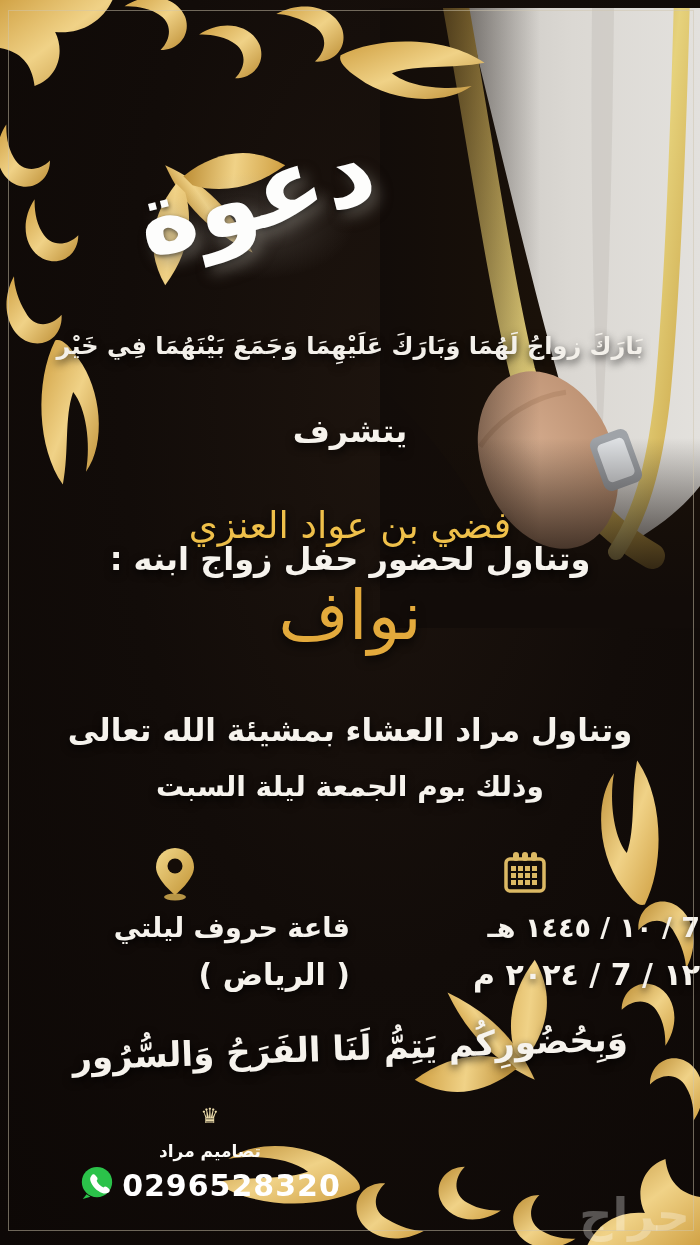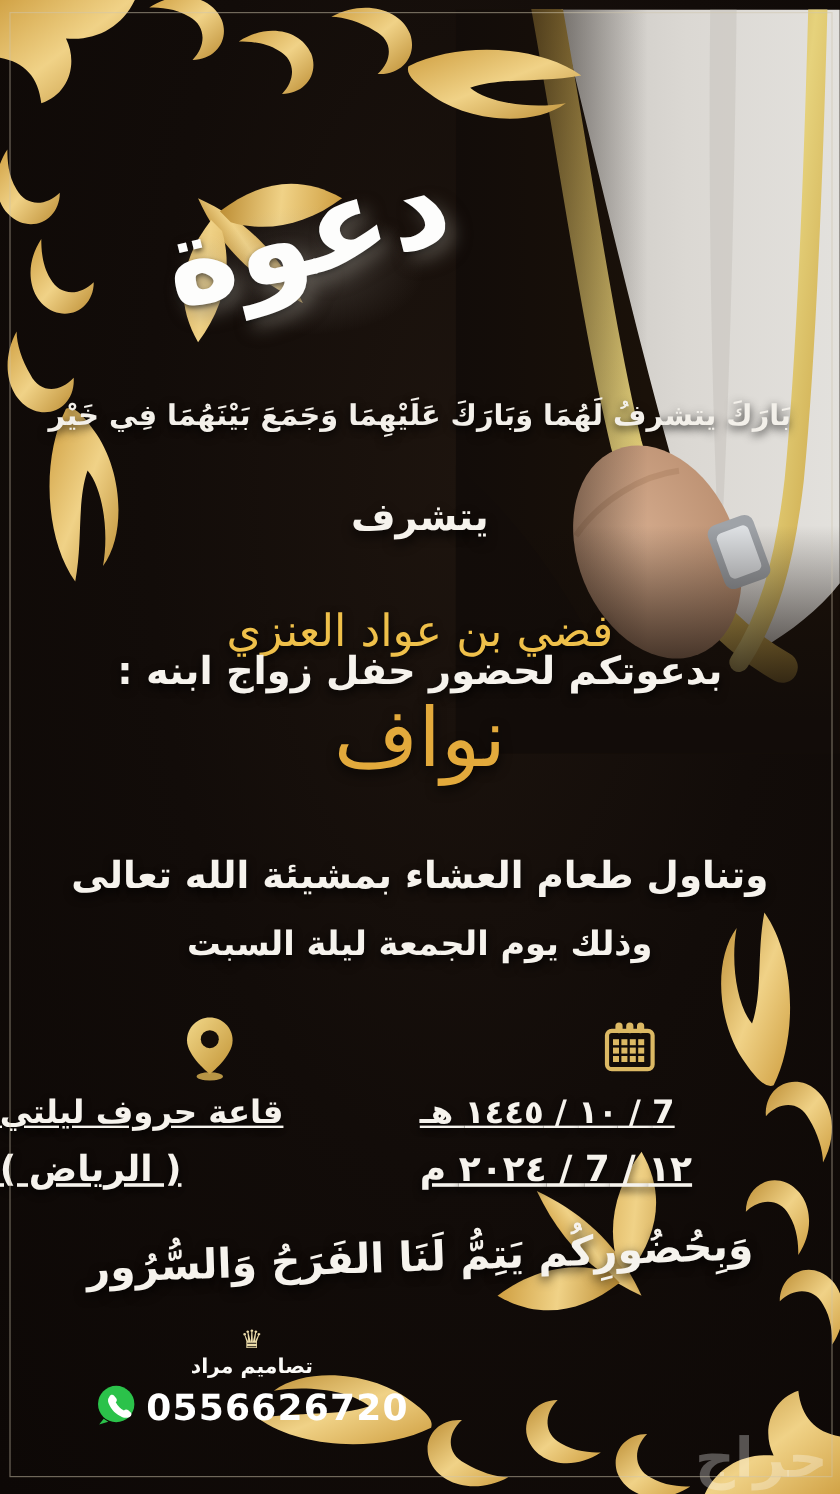--- a/index.html
+++ b/index.html
@@ -26,29 +26,29 @@
     text-shadow:5px 9px 14px rgba(130,125,118,0.5), 0 2px 4px rgba(0,0,0,0.65);}
   .blessing{top:332px;z-index:10;font-size:24px;font-weight:bold;white-space:nowrap;color:#f3f0ea;
     text-shadow:0 3px 8px rgba(0,0,0,0.8);}
   .honor{top:412px;z-index:10;font-size:32px;font-weight:bold;text-shadow:0 4px 9px rgba(0,0,0,0.8);}
   .host{top:504px;z-index:10;font-size:37px;font-weight:normal;color:#efc04a;text-shadow:0 3px 8px rgba(0,0,0,0.8);}
   .invite{top:540px;z-index:10;font-size:32px;font-weight:bold;text-shadow:0 3px 8px rgba(0,0,0,0.8);}
   .groom{top:576px;z-index:10;font-size:68px;color:#e3aa3c;text-shadow:0 4px 10px rgba(0,0,0,0.7);}
   .dinner{top:712px;z-index:10;font-size:31px;font-weight:bold;text-shadow:0 3px 8px rgba(0,0,0,0.8);}
   .dayline{top:770px;z-index:10;font-size:28px;font-weight:bold;text-shadow:0 3px 8px rgba(0,0,0,0.8);}
   .details{top:842px;left:0;right:0;z-index:10;display:flex;}
-  .detail-cell{width:50%;text-align:left;text-decoration:underline;}
+  .detail-cell{width:50%;text-align:right;}
   .icon-box{height:62px;display:flex;align-items:center;justify-content:center;}
   .detail-l1{font-size:27px;font-weight:bold;margin-top:8px;text-shadow:0 3px 7px rgba(0,0,0,0.8);}
   .detail-l2{font-size:30px;font-weight:bold;margin-top:14px;text-shadow:0 3px 7px rgba(0,0,0,0.8);}
   .closing{top:1028px;z-index:10;font-size:34px;font-weight:bold;transform:rotate(-2deg);
     text-shadow:0 3px 9px rgba(0,0,0,0.8);}
   .designer{top:1106px;left:108px;width:204px;z-index:12;text-align:center;}
   .crown{font-size:21px;color:#ecdcab;line-height:1;display:block;}
-  .studio{font-size:17px;font-weight:bold;color:#fbfaf7;margin-top:2px;display:block;}
+  .studio{font-size:17px;font-weight:bold;color:#fbfaf7;margin-top:14px;display:block;}
   .phone-row{display:flex;direction:ltr;align-items:center;justify-content:center;gap:7px;margin-top:4px;}
   .phone{font-size:30px;font-weight:bold;color:#ffffff;letter-spacing:1px;}
   .watermark{top:1188px;right:10px;z-index:25;font-size:46px;font-weight:bold;color:rgba(255,255,255,0.30);}
 </style>
 </head>
 <body>
 
 <div class="card">
 
   <svg class="abs photo" viewBox="0 0 320 620" aria-hidden="true">
@@ -142,29 +142,29 @@
       </g>
       <use href="#curlsB" transform="matrix(0,1,1,0,0,0)"></use>
     </g>
   </svg>
 
   <div class="abs frame"></div>
 
   <div class="abs title-blob"></div>
   <div class="abs title">دعوة</div>
 
-  <div class="abs ctr blessing">بَارَكَ يتشرفُ لَهُمَا وَبَارَكَ عَلَيْهِمَا وَجَمَعَ بَيْنَهُمَا فِي خَيْر</div>
+  <div class="abs ctr blessing">بَارَكَ زواجُ لَهُمَا وَبَارَكَ عَلَيْهِمَا وَجَمَعَ بَيْنَهُمَا فِي خَيْر</div>
 
   <div class="abs ctr honor">يتشرف</div>
   <div class="abs ctr host">فضي بن عواد العنزي</div>
-  <div class="abs ctr invite">بدعوتكم لحضور حفل زواج ابنه :</div>
+  <div class="abs ctr invite">وتناول لحضور حفل زواج ابنه :</div>
 
   <div class="abs ctr groom">نواف</div>
 
-  <div class="abs ctr dinner">وتناول طعام العشاء بمشيئة الله تعالى</div>
+  <div class="abs ctr dinner">وتناول مراد العشاء بمشيئة الله تعالى</div>
   <div class="abs ctr dayline">وذلك يوم الجمعة ليلة السبت</div>
 
   <div class="abs details">
     <div class="detail-cell">
       <div class="icon-box">
         <svg width="48" height="46" viewBox="0 0 48 46" aria-hidden="true">
           <rect x="5" y="9" width="38" height="32" rx="4" fill="none" stroke="#dcb964" stroke-width="3.5"></rect>
           <rect x="12" y="2" width="6" height="9" rx="3" fill="#dcb964"></rect>
           <rect x="21" y="2" width="6" height="9" rx="3" fill="#dcb964"></rect>
           <rect x="30" y="2" width="6" height="9" rx="3" fill="#dcb964"></rect>
@@ -212,19 +212,19 @@
     <span class="crown">♛</span>
     <span class="studio">تصاميم مراد</span>
     <div class="phone-row">
       <span>
         <svg width="36" height="36" viewBox="0 0 38 38" aria-hidden="true">
           <circle cx="19" cy="18" r="16" fill="#2BC24A"></circle>
           <path d="M8,31 L4,36 L12,33.5 Z" fill="#2BC24A"></path>
           <path d="M13,11.5 c0.8,-1.8 3,-2.2 4.2,-0.8 l1.8,2.2 c0.9,1.1 0.7,2.7 -0.4,3.6 c1.6,3.2 4,5.6 7.2,7.2 c0.9,-1.1 2.5,-1.3 3.6,-0.4 l2.2,1.8 c1.4,1.2 1,3.4 -0.8,4.2 c-2,0.9 -4.3,1 -6.3,0.2 c-5.6,-2.2 -10,-6.6 -12.2,-12.2 c-0.8,-2 -0.7,-4.3 0.7,-5.8 z" fill="#ffffff"></path>
         </svg>
       </span>
-      <span class="phone">0556626720</span>
+      <span class="phone">0296528320</span>
     </div>
   </div>
 
   <div class="abs watermark">حراج</div>
 
 </div>
 
 </body></html>

